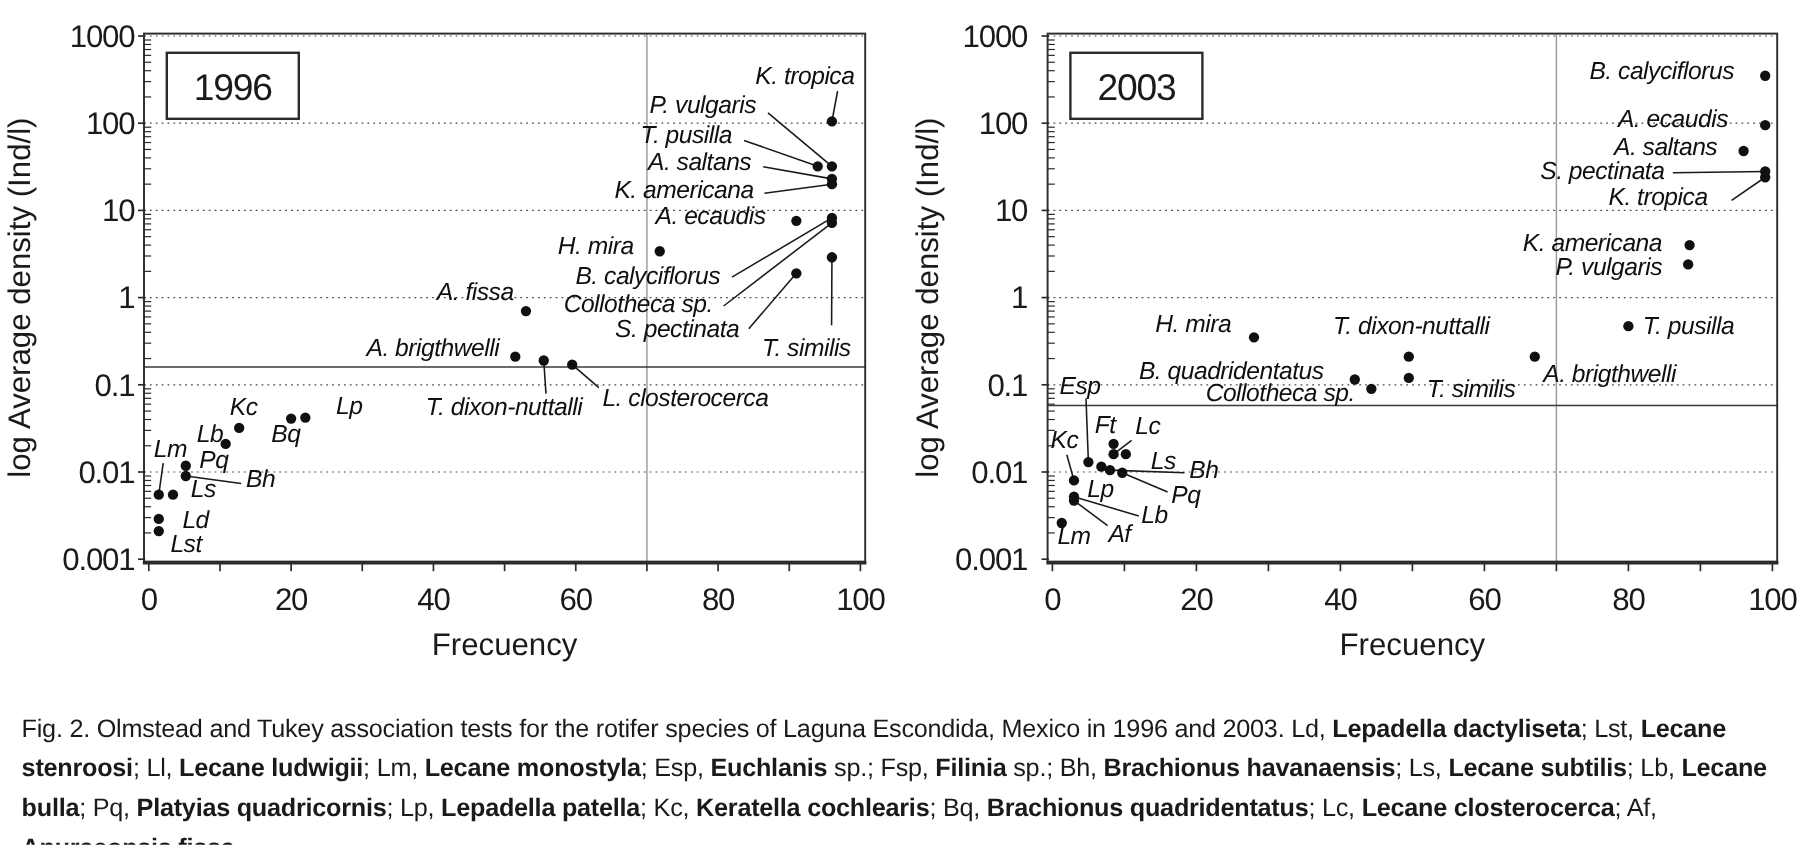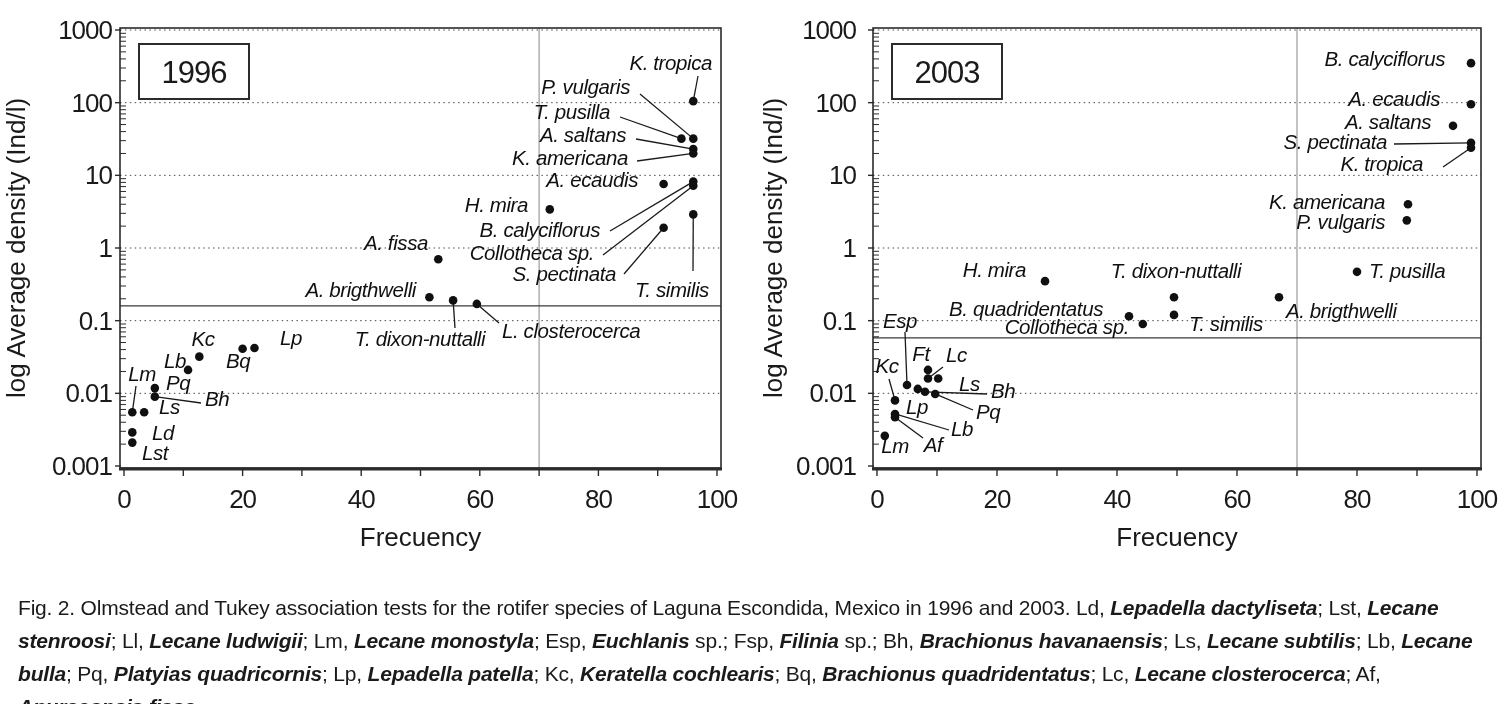--- a/index.html
+++ b/index.html
@@ -13,21 +13,21 @@
   .tick{stroke:#2b2b2b;stroke-width:1.4;}
   .mtick{stroke:#2b2b2b;stroke-width:1;}
   .ticklab{font-size:26px;fill:#1a1a1a;letter-spacing:-1px;}
   .axtitle{font-size:26px;fill:#1a1a1a;}
   .yearbox{fill:#ffffff;stroke:#2b2b2b;stroke-width:2;}
   .yeartext{font-size:31px;fill:#1a1a1a;letter-spacing:-1px;}
   .dot{fill:#101010;}
   .leader{stroke:#1a1a1a;stroke-width:1.3;}
   .ptlab{font-size:20.5px;font-style:italic;fill:#101010;letter-spacing:-0.4px;}
   .caption{position:absolute;left:18px;top:591px;width:1466px;font-size:21px;line-height:33px;color:#1a1a1a;letter-spacing:-0.2px;}
-  .caption .sp{font-style:italic;font-weight:bold;margin-top:28px;}
+  .caption .sp{font-weight:bold;margin-top:28px;}
 </style>
 </head>
 <body>
 
 <svg id="figsvg" width="1500" height="585" viewBox="0 0 1500 585">
     <g>
       <line x1="120" x2="721" y1="30" y2="30" class="grid"></line>
       <line x1="120" x2="721" y1="102.66666666666667" y2="102.66666666666667" class="grid"></line>
       <line x1="120" x2="721" y1="175.33333333333334" y2="175.33333333333334" class="grid"></line>
       <line x1="120" x2="721" y1="248" y2="248" class="grid"></line>

